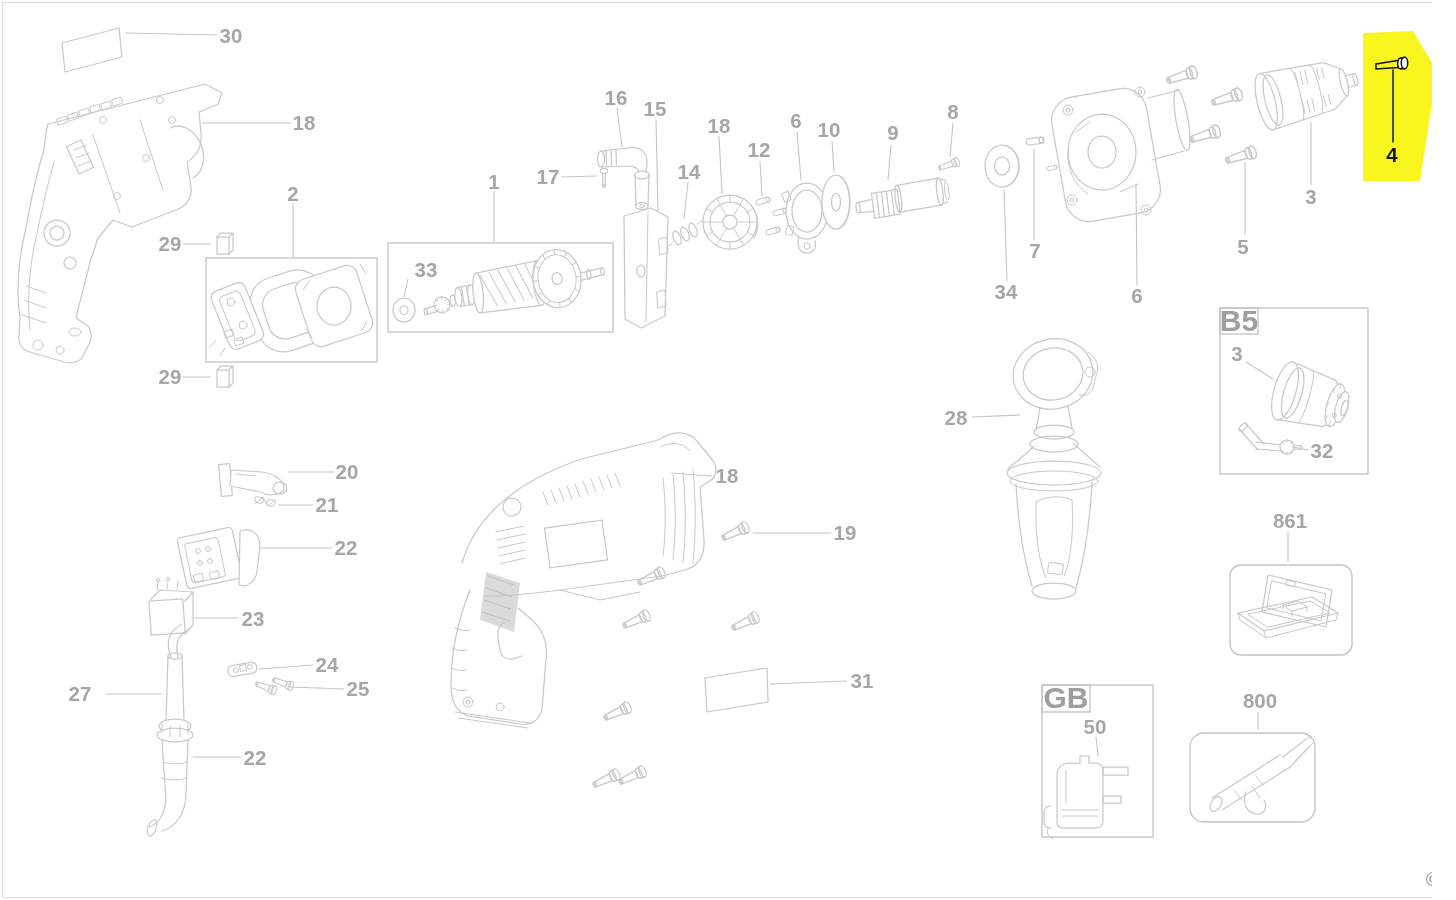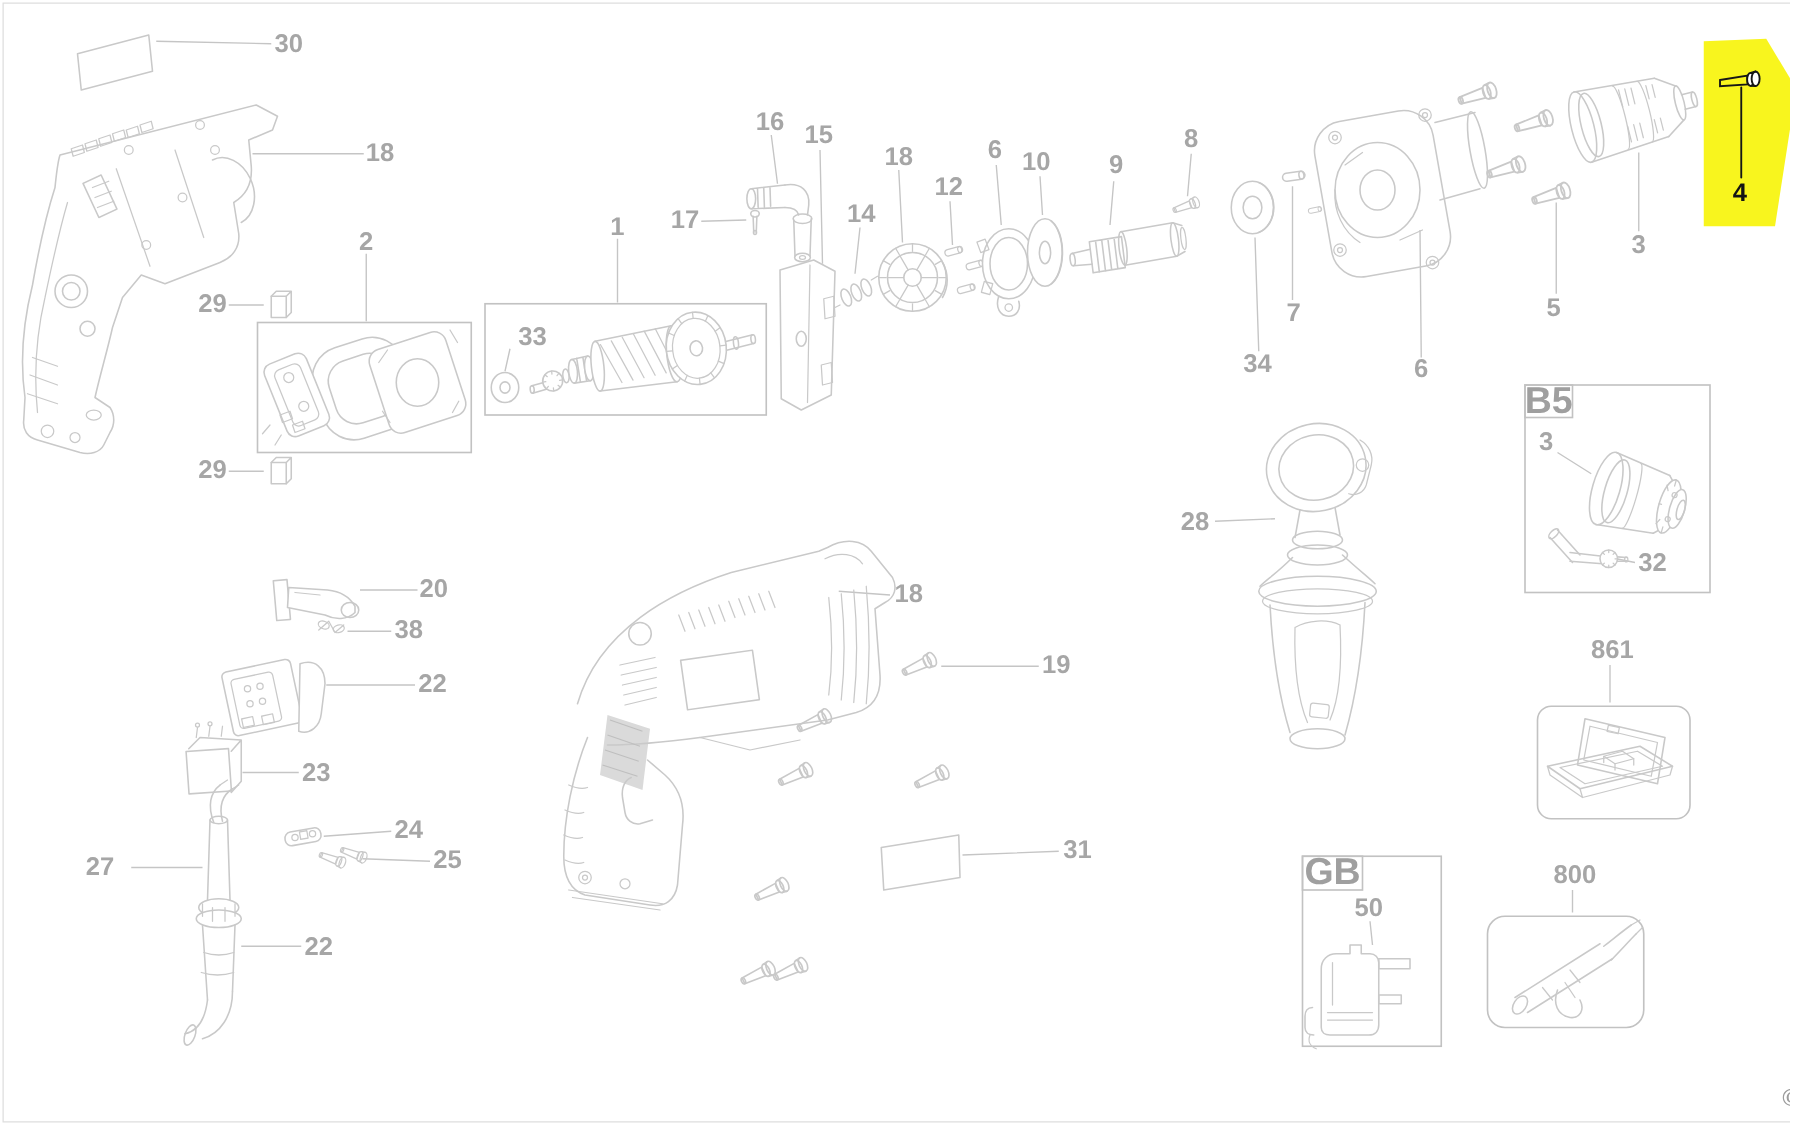--- a/index.html
+++ b/index.html
@@ -486,21 +486,21 @@
 <div class="plabel" style="left:1311px;top:197px">3</div>
 <div class="plabel dark" style="left:1392px;top:155px">4</div>
 <div class="plabel tag" style="left:1239px;top:321px">B5</div>
 <div class="plabel" style="left:1237px;top:354px">3</div>
 <div class="plabel" style="left:1322px;top:451px">32</div>
 <div class="plabel" style="left:956px;top:418px">28</div>
 <div class="plabel" style="left:727px;top:476px">18</div>
 <div class="plabel" style="left:845px;top:533px">19</div>
 <div class="plabel" style="left:862px;top:681px">31</div>
 <div class="plabel" style="left:347px;top:472px">20</div>
-<div class="plabel" style="left:327px;top:505px">38</div>
+<div class="plabel" style="left:327px;top:505px">21</div>
 <div class="plabel" style="left:346px;top:548px">22</div>
 <div class="plabel" style="left:253px;top:619px">23</div>
 <div class="plabel" style="left:327px;top:665px">24</div>
 <div class="plabel" style="left:358px;top:689px">25</div>
 <div class="plabel" style="left:80px;top:694px">27</div>
 <div class="plabel" style="left:255px;top:758px">22</div>
 <div class="plabel tag" style="left:1066px;top:698px">GB</div>
 <div class="plabel" style="left:1095px;top:727px">50</div>
 <div class="plabel" style="left:1290px;top:521px">861</div>
 <div class="plabel" style="left:1260px;top:701px">800</div>

